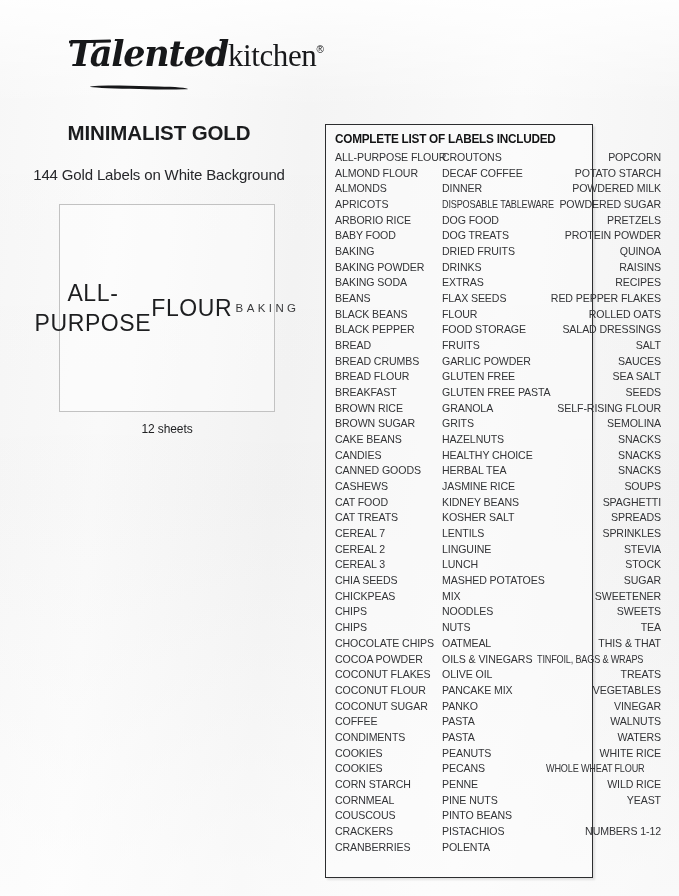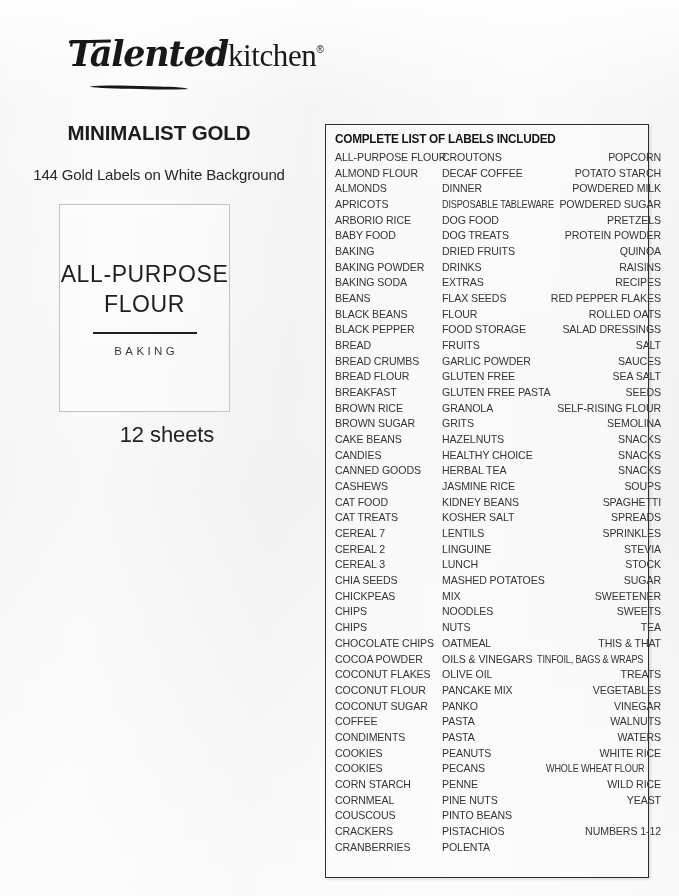--- a/index.html
+++ b/index.html
@@ -112,27 +112,27 @@
     line-height: 24px;
     margin-top: 18px;
     letter-spacing: -0.15px;
   }
 
   
   #sample-label {
     position: absolute;
     left: 59px;
     top: 204px;
-    width: 171px;
+    width: 216px;
     height: 208px;
     border: 1px solid #c2c2c2;
     background: rgba(255,255,255,0.38);
     box-sizing: border-box;
     display: flex;
-    flex-direction: column;
+    flex-direction: row;
     align-items: center;
     justify-content: center;
   }
   .sample-title {
     font-family: "Liberation Sans", sans-serif;
     font-weight: 400;
     font-size: 23px;
     letter-spacing: 0.6px;
     color: #1d1e20;
     text-align: center;
@@ -152,31 +152,31 @@
     color: #3a3b3d;
     text-indent: 3.4px;
   }
   #sheets-count {
     position: absolute;
     left: 59px;
     top: 422px;
     width: 216px;
     text-align: center;
     font-family: "Liberation Sans", sans-serif;
-    font-size: 22px;
+    font-size: 12px;
     color: #212224;
     letter-spacing: -0.1px;
   }
 
   
   #list-panel {
     position: absolute;
     left: 325px;
     top: 124px;
-    width: 324px;
+    width: 268px;
     height: 754px;
     box-sizing: border-box;
     border: 1.6px solid #2c2d2f;
     background: rgba(252,252,252,0.55);
     box-shadow: 2px 2px 2px rgba(0,0,0,0.10);
     padding: 7px 0 0 9px;
   }
   #list-title {
     font-family: "Liberation Sans", sans-serif;
     font-weight: 700;

